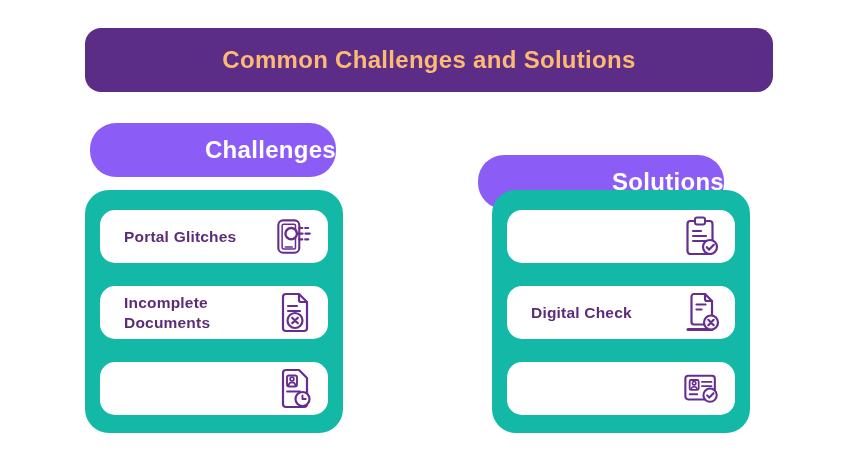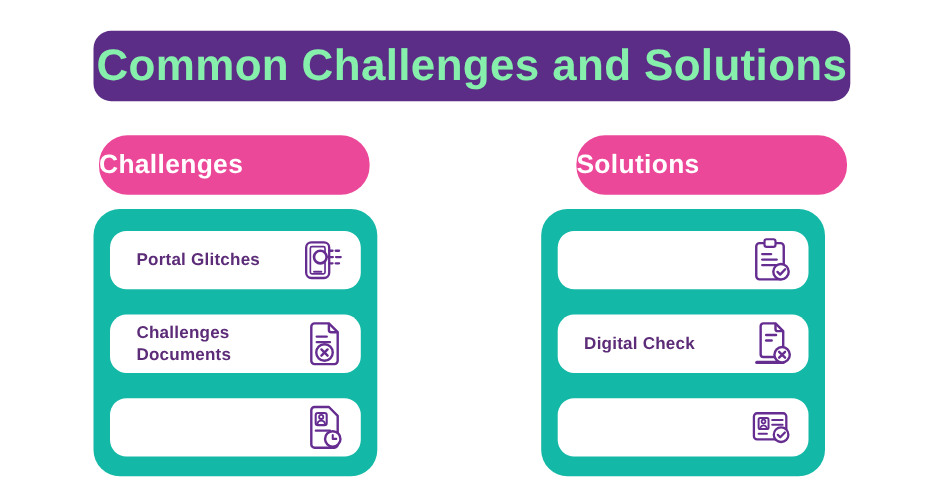--- a/index.html
+++ b/index.html
@@ -17,37 +17,37 @@
   }
   .title-banner {
     position: absolute;
     left: 85px; top: 28px;
     width: 688px; height: 64px;
     background: #5C2D86;
     border-radius: 16px;
     display: flex; align-items: center; justify-content: center;
   }
   .title-banner .title-text {
-    color: #86efac;
-    font-size: 40px;
+    color: #fdba74;
+    font-size: 24px;
     font-weight: bold;
     letter-spacing: 0.3px;
     white-space: nowrap;
   }
   .col-header {
     position: absolute;
     top: 123px;
     height: 54px;
     width: 246px;
-    background: #ec4899;
+    background: #8b5cf6;
     border-radius: 26px;
-    display: flex; align-items: center; justify-content: flex-start;
+    display: flex; align-items: center; justify-content: flex-end;
   }
   .col-header.left  { left: 90px; }
-  .col-header.right { left: 524px; }
+  .col-header.right { left: 478px; margin-top: 32px; }
   .col-header .header-text {
     color: #FFFFFF;
     font-size: 24px;
     font-weight: bold;
     letter-spacing: 0.3px;
   }
   .panel {
     position: absolute;
     top: 190px;
     width: 258px;
@@ -116,21 +116,21 @@
           <path d="M11 30.5 h7" stroke-width="1.8"></path>
           <circle cx="17" cy="16.5" r="6" fill="#FFFFFF" stroke-width="2.5"></circle>
           <path d="M25.5 10.5 h12" stroke-dasharray="3.2 3"></path>
           <path d="M24.5 16.5 h14" stroke-dasharray="4.5 3"></path>
           <path d="M25.5 22.5 h12" stroke-dasharray="3.2 3"></path>
         </svg>
       </span>
     </div>
 
     <div class="card">
-      <span class="card-label">Challenges Documents</span>
+      <span class="card-label">Incomplete Documents</span>
       <span class="card-icon">
         <svg width="36" height="42" viewBox="0 0 34 42" fill="none" stroke="#662D91" stroke-width="2.2" stroke-linecap="round" stroke-linejoin="round">
           <path d="M8 2 h13 l8 8 v26 a3 3 0 0 1 -3 3 H8 a3 3 0 0 1 -3 -3 V5 a3 3 0 0 1 3 -3 z"></path>
           <path d="M21 2.5 v5.5 a2 2 0 0 0 2 2 h5.5"></path>
           <path d="M10 14 h9"></path>
           <path d="M10 19 h12"></path>
           <circle cx="17" cy="28.5" r="7.5" fill="#FFFFFF"></circle>
           <path d="M14.2 25.7 l5.6 5.6 M19.8 25.7 l-5.6 5.6"></path>
         </svg>
       </span>

